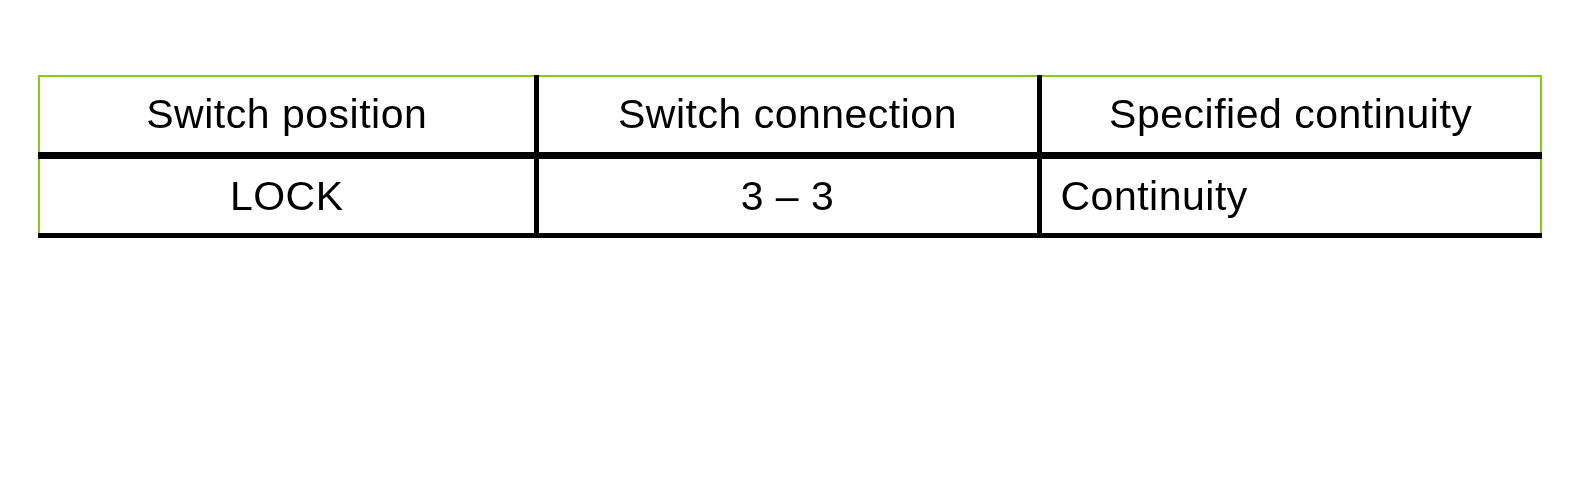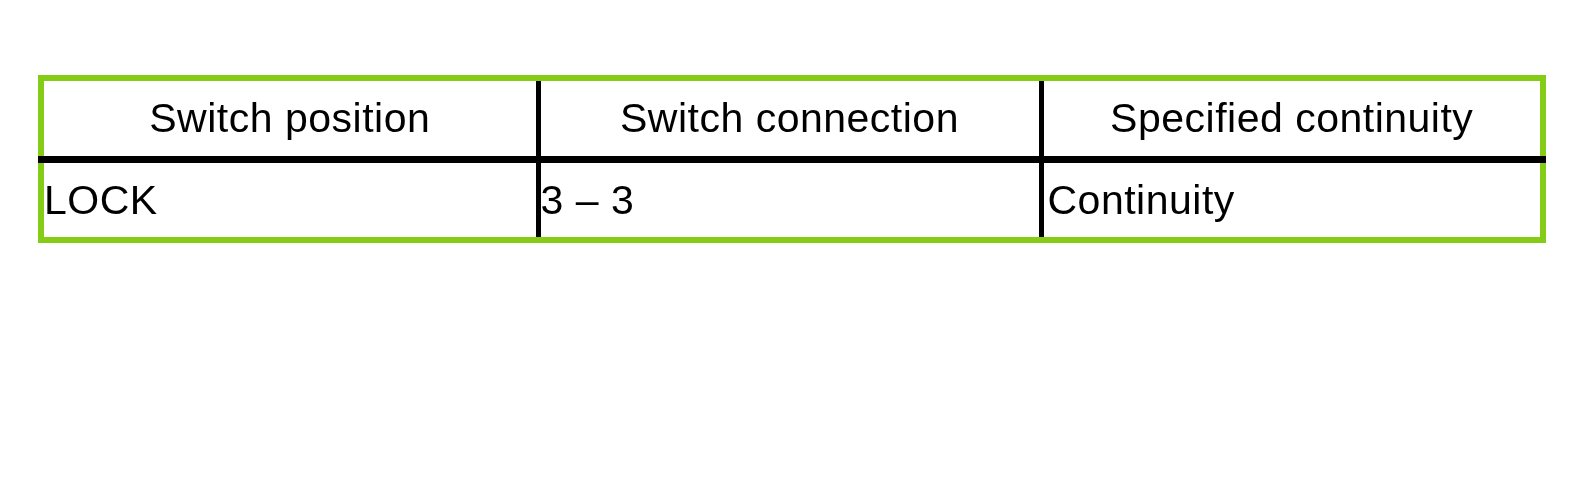--- a/index.html
+++ b/index.html
@@ -45,21 +45,21 @@
     margin: 0;
     border: 0;
     background: #ffffff;
     vertical-align: middle;
     white-space: nowrap;
     font-weight: normal;
   }
 
   
   #spec-table {
-    border: 6px solid #84cc16;
+    border: 2px solid #84cc16;
   }
 
   
   #spec-table th.col-sep,
   #spec-table td.col-sep {
     border-left: 5px solid #000000;
   }
 
   
   #spec-table tr.header-row th {
@@ -75,22 +75,22 @@
   #spec-table tr.body-row.rule-thick td {
     border-bottom: 7px solid #000000;
   }
 
   .cell-text {
     display: block;
     font-size: 41px;
     line-height: 1;
     letter-spacing: 0.5px;
   }
-  .center { text-align: left; }
-  .left   { text-align: left; padding-left: 4px; }
+  .center { text-align: center; }
+  .left   { text-align: left; padding-left: 19px; }
 
   .header-label {
     display: block;
     font-size: 41px;
     line-height: 1;
     text-align: center;
     letter-spacing: 0.5px;
   }
 
   

